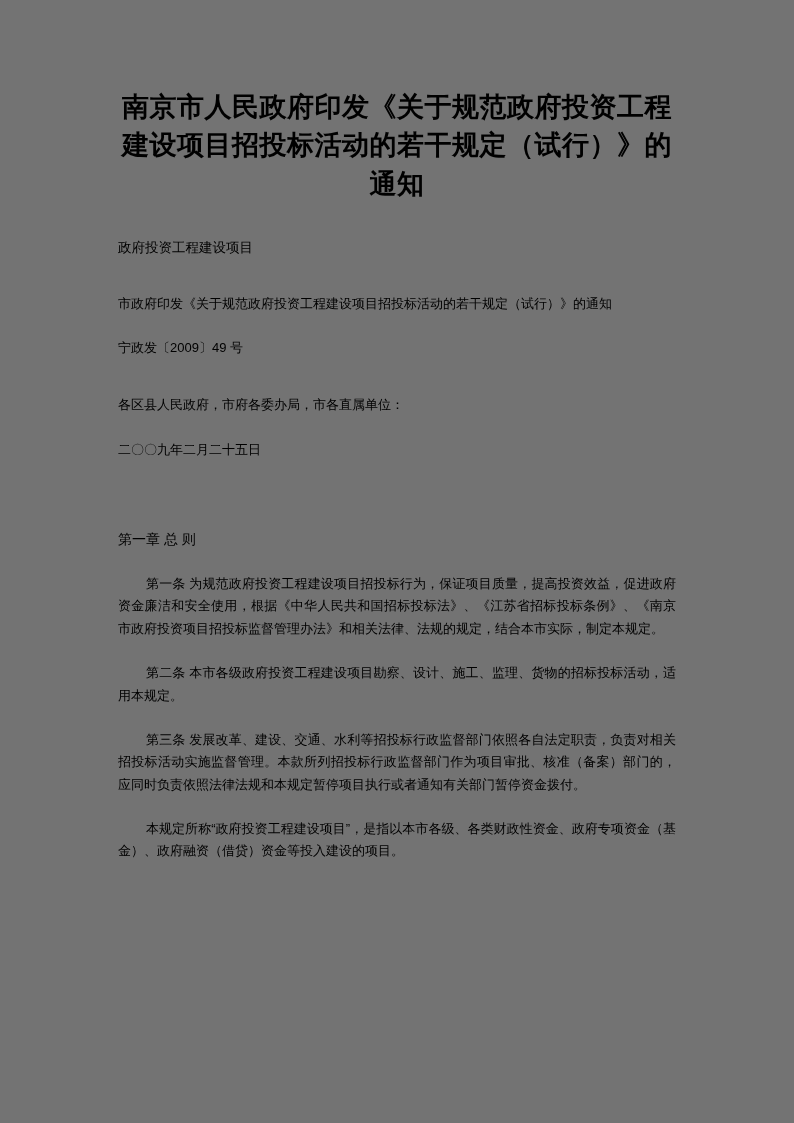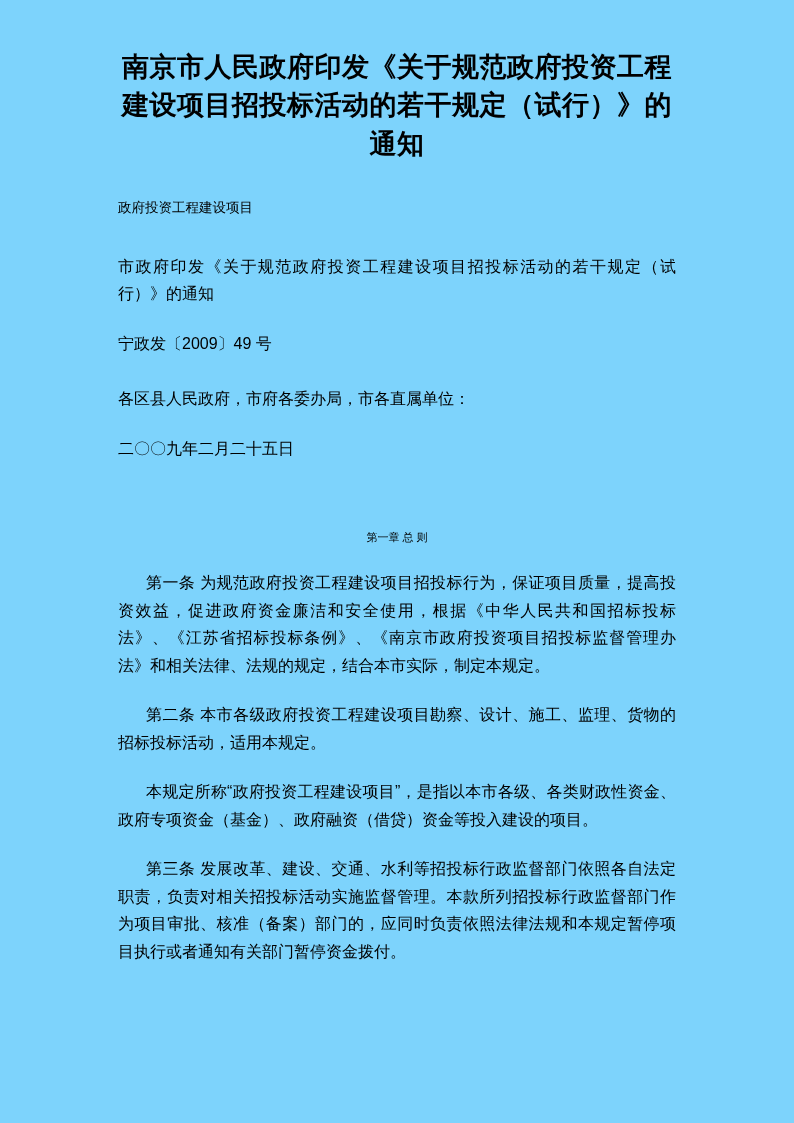--- a/index.html
+++ b/index.html
@@ -10,56 +10,55 @@
   body {
     width: 794px;
     height: 1123px;
     font-family: "Liberation Sans", sans-serif;
     color: #000000;
   }
   .page {
     box-sizing: border-box;
     width: 794px;
     height: 1123px;
-    padding: 48px 118px 70px 118px;
-    background: #7dd3fc;
+    padding: 88px 118px 70px 118px;
+    background: #737373;
   }
   .doc-title {
     font-size: 27px;
     font-weight: bold;
     line-height: 1.42;
     text-align: center;
     margin: 0 0 34px 0;
     letter-spacing: 0.5px;
   }
   .org-line {
     font-size: 13.5px;
     line-height: 1.6;
     margin: 0 0 34px 0;
   }
   .para {
-    font-size: 16px;
+    font-size: 13px;
     line-height: 1.72;
     margin: 0 0 22px 0;
     text-align: justify;
   }
   .para.indent {
     text-indent: 28px;
   }
   .gap-large {
-    margin-bottom: 28px;
+    margin-bottom: 35px;
   }
   .gap-xl {
     margin-bottom: 66px;
   }
   .section-head {
-    font-size: 11px;
+    font-size: 14px;
     line-height: 1.72;
     margin: 0 0 22px 0;
-    text-align: center;
   }
 </style>
 </head>
 <body>
 
 <div class="page">
 
   <h1 class="doc-title">南京市人民政府印发《关于规范政府投资工程建设项目招投标活动的若干规定（试行）》的通知</h1>
 
   <p class="org-line">政府投资工程建设项目</p>
@@ -73,17 +72,17 @@
 
   <p class="para gap-xl">二〇〇九年二月二十五日</p>
 
 
   <p class="section-head">第一章 总 则</p>
 
   <p class="para indent">第一条 为规范政府投资工程建设项目招投标行为，保证项目质量，提高投资效益，促进政府资金廉洁和安全使用，根据《中华人民共和国招标投标法》、《江苏省招标投标条例》、《南京市政府投资项目招投标监督管理办法》和相关法律、法规的规定，结合本市实际，制定本规定。</p>
 
   <p class="para indent">第二条 本市各级政府投资工程建设项目勘察、设计、施工、监理、货物的招标投标活动，适用本规定。</p>
 
+  <p class="para indent">第三条 发展改革、建设、交通、水利等招投标行政监督部门依照各自法定职责，负责对相关招投标活动实施监督管理。本款所列招投标行政监督部门作为项目审批、核准（备案）部门的，应同时负责依照法律法规和本规定暂停项目执行或者通知有关部门暂停资金拨付。</p>
+
   <p class="para indent">本规定所称“政府投资工程建设项目”，是指以本市各级、各类财政性资金、政府专项资金（基金）、政府融资（借贷）资金等投入建设的项目。</p>
-
-  <p class="para indent">第三条 发展改革、建设、交通、水利等招投标行政监督部门依照各自法定职责，负责对相关招投标活动实施监督管理。本款所列招投标行政监督部门作为项目审批、核准（备案）部门的，应同时负责依照法律法规和本规定暂停项目执行或者通知有关部门暂停资金拨付。</p>
 
 </div>
 
 </body></html>

